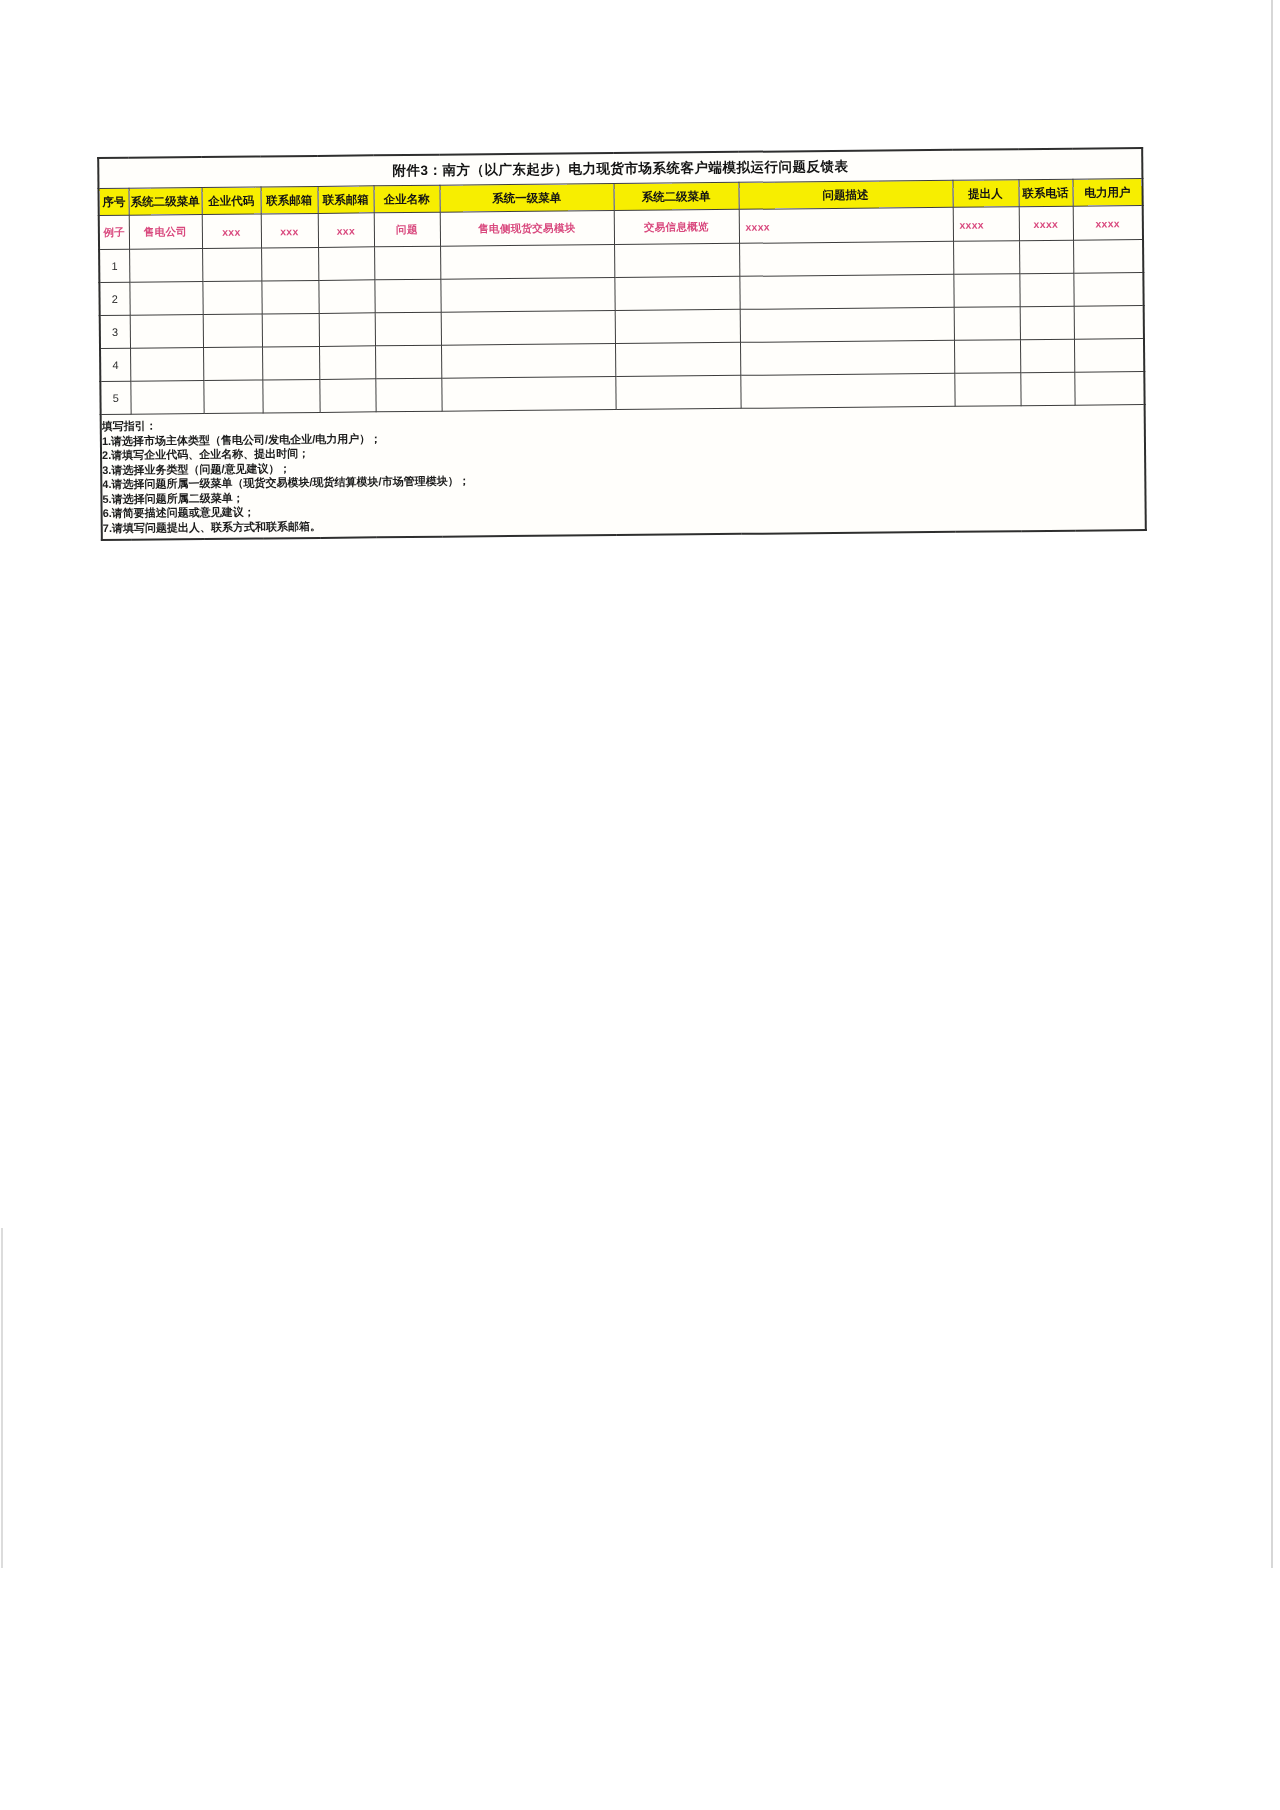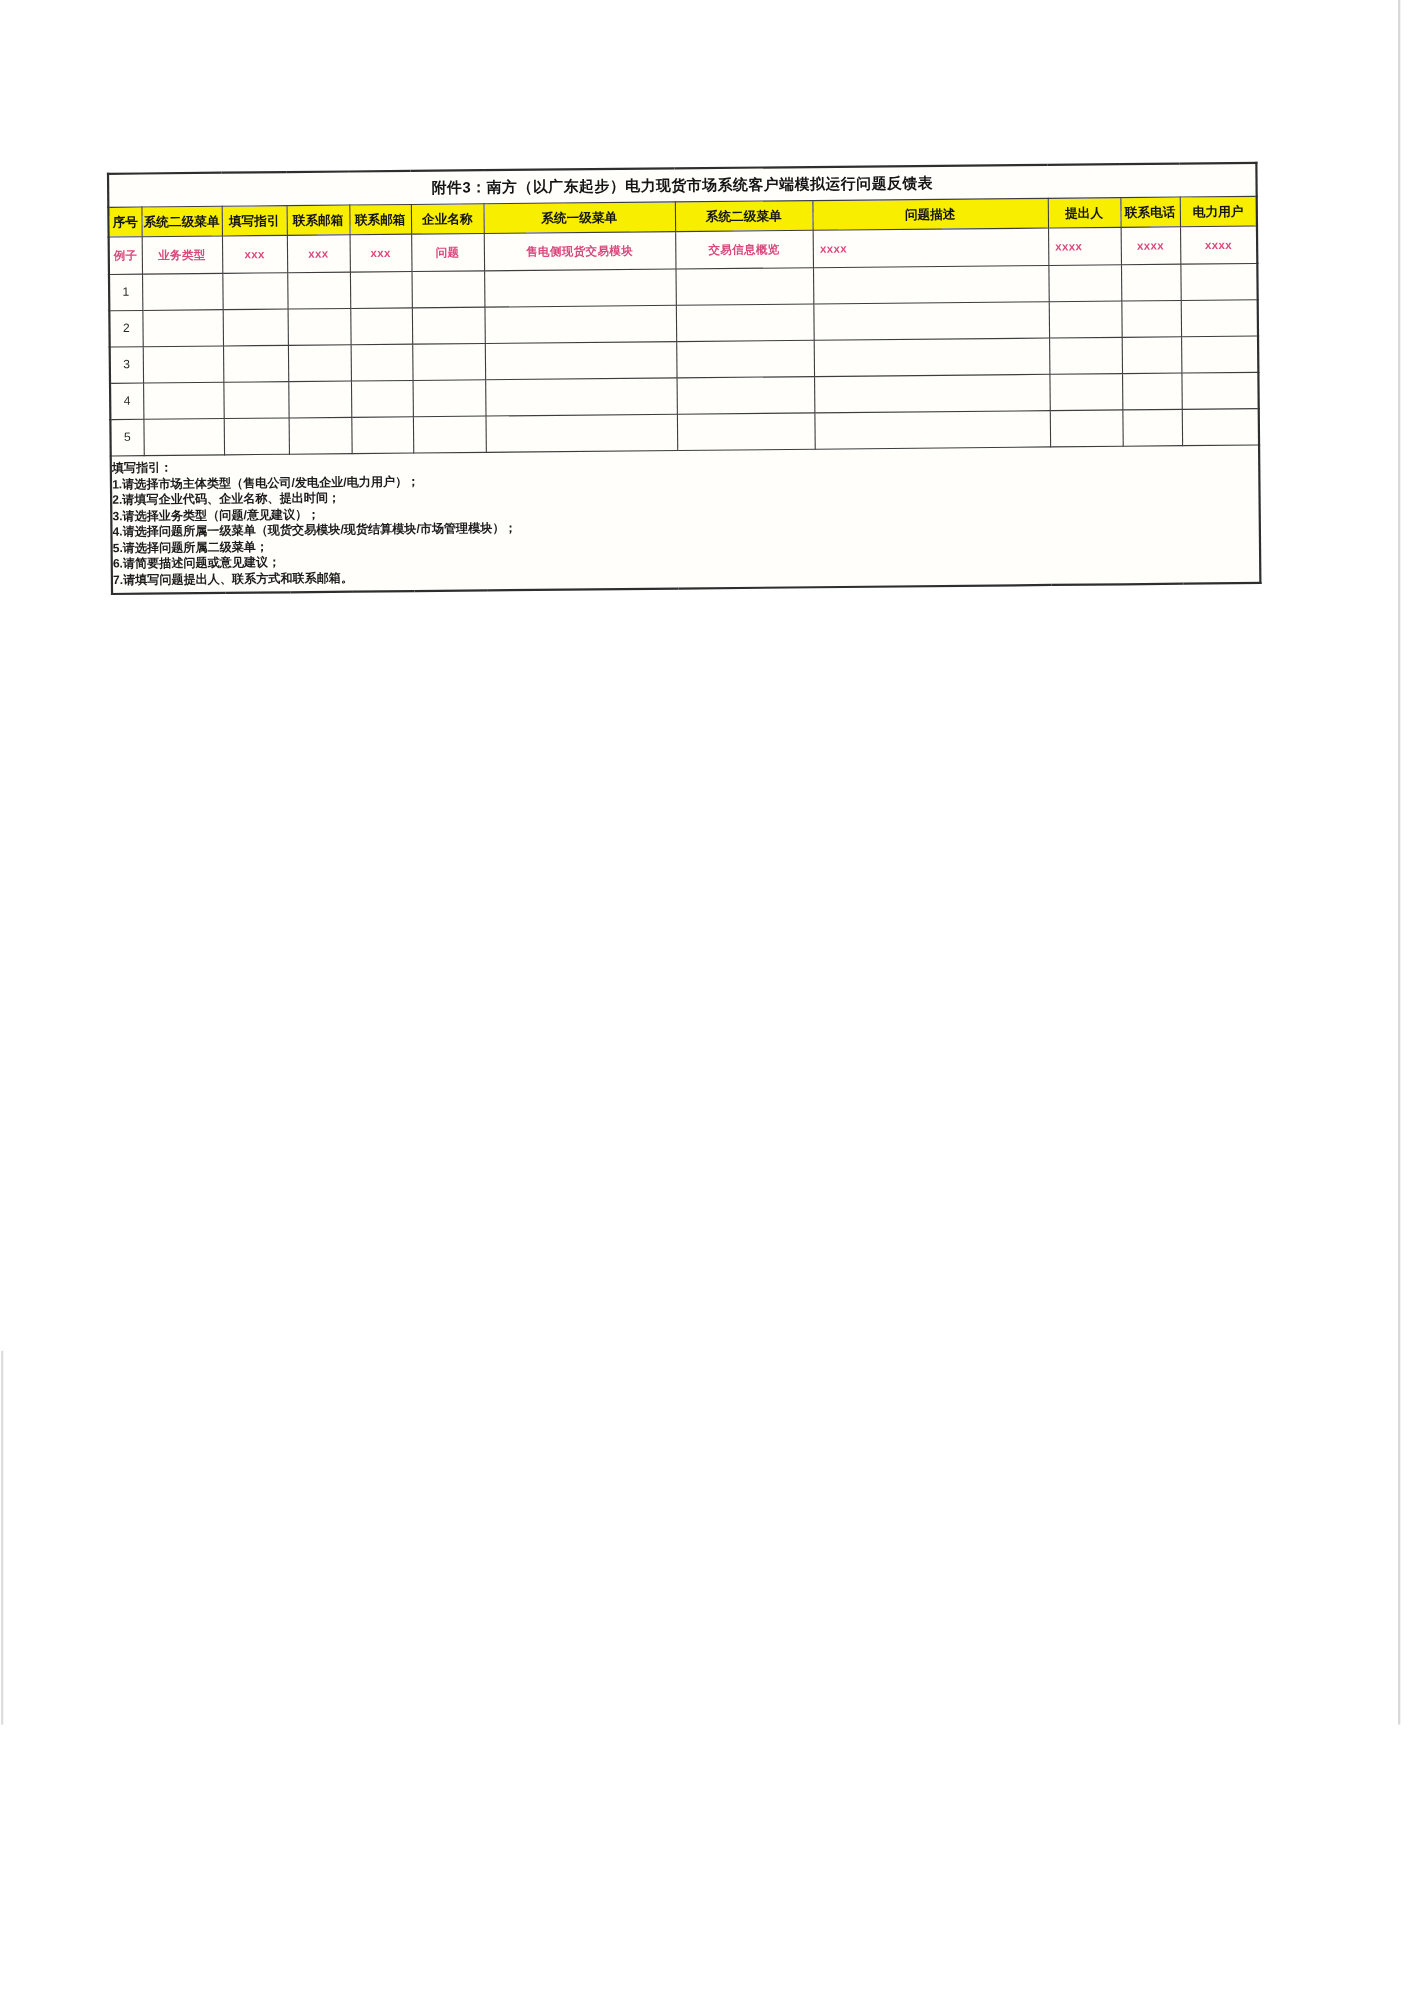--- a/index.html
+++ b/index.html
@@ -56,35 +56,35 @@
       </colgroup>
 
       <tbody>
           <tr>
         <td colspan="12" class="title-cell">附件3：南方（以广东起步）电力现货市场系统客户端模拟运行问题反馈表</td>
       </tr>
 
       <tr>
         <th class="hc">序号</th>
         <th class="hc">系统二级菜单</th>
-        <th class="hc">填写指引</th>
+        <th class="hc">企业代码</th>
         <th class="hc">联系邮箱</th>
         <th class="hc">联系邮箱</th>
         <th class="hc">企业名称</th>
         <th class="hc">系统一级菜单</th>
         <th class="hc">系统二级菜单</th>
         <th class="hc">问题描述</th>
         <th class="hc">提出人</th>
         <th class="hc">联系电话</th>
         <th class="hc">电力用户</th>
       </tr>
 
       <tr class="ex">
         <td>例子</td>
-        <td>业务类型</td>
+        <td>售电公司</td>
         <td>xxx</td>
         <td>xxx</td>
         <td>xxx</td>
         <td>问题</td>
         <td>售电侧现货交易模块</td>
         <td>交易信息概览</td>
         <td class="al">xxxx</td>
         <td class="al">xxxx</td>
         <td>xxxx</td>
         <td>xxxx</td>

